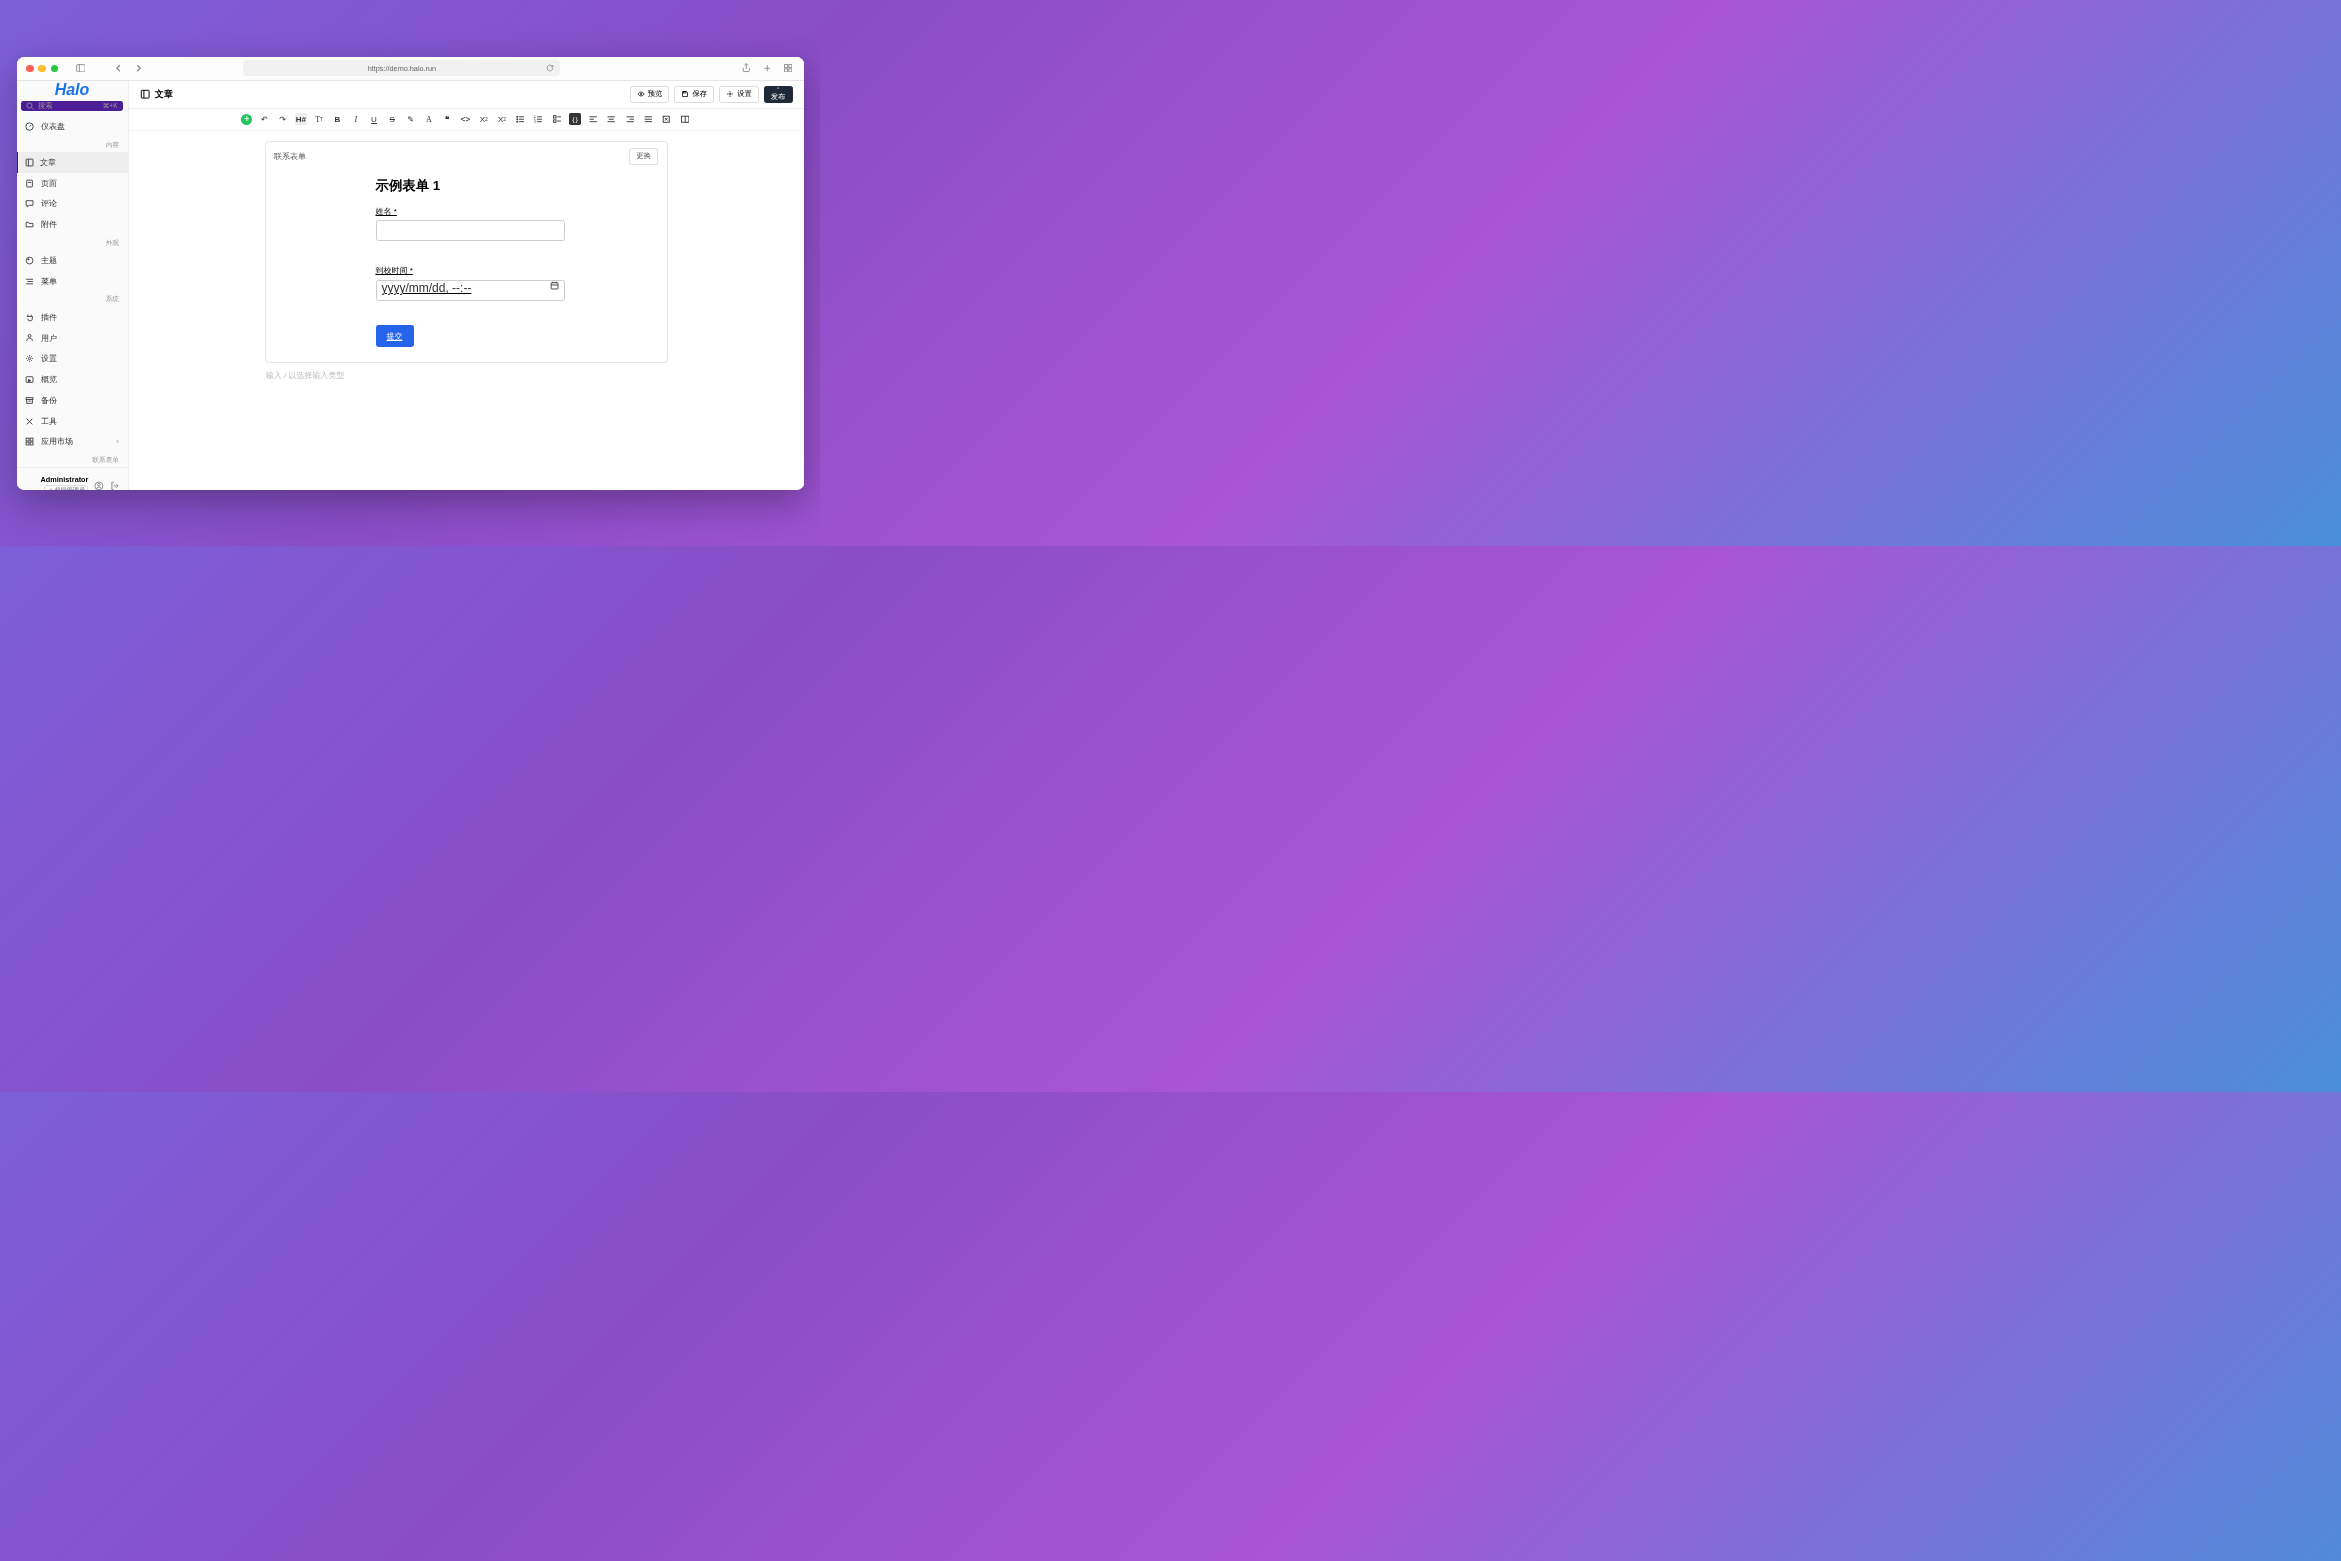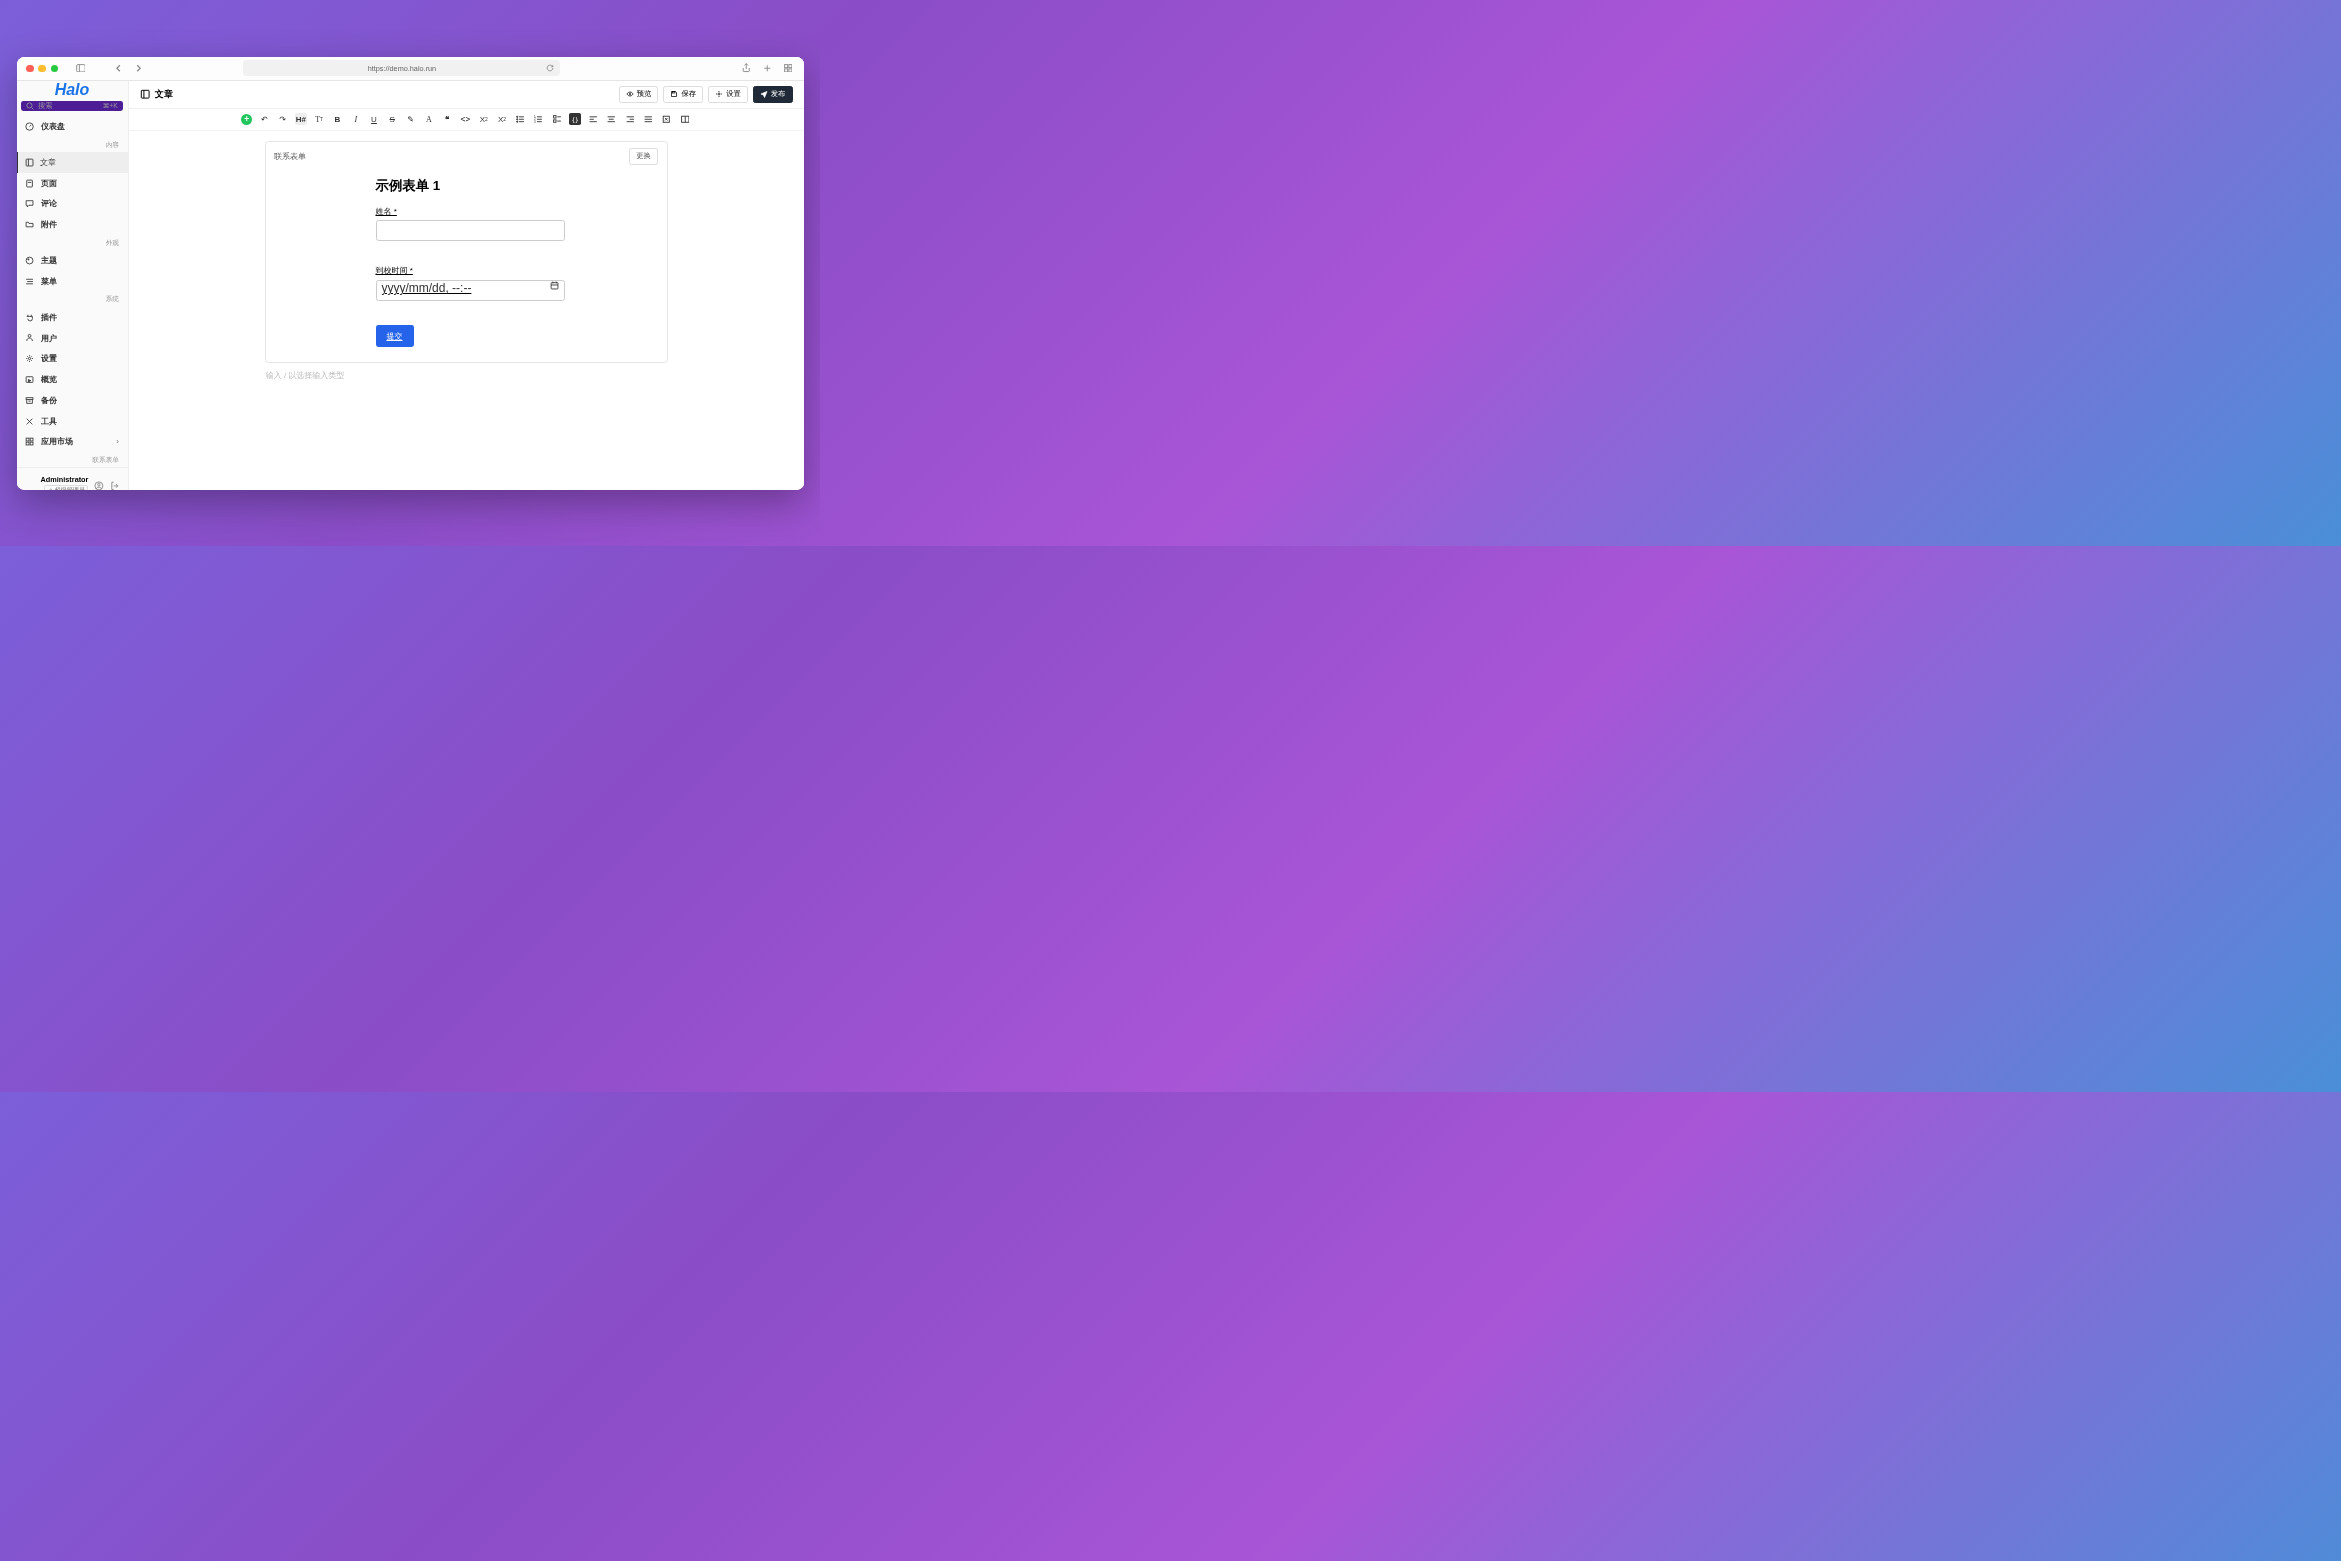--- a/index.html
+++ b/index.html
@@ -15,34 +15,34 @@
 .tb-nav { display: flex; gap: 9.8px; margin-left: 9.8px; }
 .urlbar { flex: 1; max-width: 317px; margin: 0 auto; height: 16px; background: #f1f1f1; border-radius: 3.7px; display: flex; align-items: center; justify-content: center; font-size: 7.3px; color: #666; position: relative; }
 .urlbar .reload { position: absolute; right: 4.9px; }
 .tb-right { display: flex; gap: 9.8px; margin-left: auto; }
 .app { flex: 1; display: flex; overflow: hidden; }
 .sidebar { width: 112px; border-right: 0.6px solid #eee; display: flex; flex-direction: column; background: #fafafa; text-align: right; }
 .logo { height: 30.5px; display: flex; align-items: center; justify-content: center; font-size: 16px; font-weight: 700; color: #1a73e8; font-style: italic; }
 .search-box { margin: 2.4px 4.9px 4.9px; height: 18.3px; background: #4c1d95; border-radius: 2.4px; display: flex; align-items: center; padding: 0 4.9px; font-size: 7.3px; color: #999; }
 .search-box .kbd { margin-left: auto; font-size: 6.7px; }
 .nav-label { font-size: 6.7px; color: #999; padding: 3.7px 8.5px 2.4px; }
-.nav-item { display: flex; align-items: center; gap: 6.1px; padding: 4.9px 8.5px; font-size: 8px; color: #333; cursor: pointer; font-weight: bold; }
+.nav-item { display: flex; align-items: center; gap: 6.1px; padding: 4.9px 8.5px; font-size: 8px; color: #333; cursor: pointer; }
 .nav-item.active { background: #eee; border-left: 1.8px solid #333; padding-left: 6.7px; font-weight: 500; }
 .nav-item .ico { width: 9.8px; height: 9.8px; display: flex; align-items: center; justify-content: center; }
 .nav-item .chev { margin-left: auto; color: #999; }
 .sidebar-footer { margin-top: auto; padding: 6.1px 7.3px; border-top: 0.6px solid #eee; display: flex; align-items: center; gap: 4.9px; }
 .user-info { flex: 1; }
 .user-name { font-size: 7.3px; font-weight: 600; }
 .user-badge { font-size: 6.1px; color: #666; border: 0.6px solid #ddd; border-radius: 1.8px; padding: 0.6px 2.4px; display: inline-flex; align-items: center; gap: 1.2px; margin-top: 1.2px; }
 .main { flex: 1; display: flex; flex-direction: column; background: #fff; }
 .main-header { height: 28px; border-bottom: 0.6px solid #eee; display: flex; align-items: center; padding: 0 11px; gap: 4.9px; }
 .main-header .title { font-size: 9.1px; font-weight: 600; display: flex; align-items: center; gap: 4.9px; }
 .header-actions { margin-left: auto; display: flex; gap: 4.9px; align-items: flex-end; }
 .btn { height: 17px; padding: 0 6.1px; border: 0.6px solid #ddd; border-radius: 2.4px; background: #fff; font-size: 7.3px; display: flex; align-items: center; gap: 3px; cursor: pointer; }
-.btn.primary { background: #1f2937; color: #fff; border-color: #1f2937; }
+.btn.primary { background: #1f2937; color: #fff; border-color: #1f2937; flex-direction: column; }
 .toolbar { height: 22px; display: flex; align-items: center; justify-content: center; gap: 6.1px; border-bottom: 0.6px solid #f3f3f3; }
 .tool { width: 12.2px; height: 12.2px; display: flex; align-items: center; justify-content: center; font-size: 8px; color: #333; cursor: pointer; border-radius: 1.8px; }
 .tool.plus { background: #22c55e; color: #fff; border-radius: 50%; width: 11px; height: 11px; font-size: 8.5px; font-weight: bold; }
 .tool.boxed { background: #333; color: #fff; }
 .tool sup, .tool sub { font-size: 4.9px; }
 .editor { flex: 1; overflow: auto; padding: 9.8px 0; display: flex; flex-direction: column; align-items: center; }
 .form-card { width: 403px; border: 0.6px solid #e5e5e5; border-radius: 3.7px; background: #fff; }
 .form-card-header { display: flex; align-items: center; padding: 6.1px 8.5px; font-size: 8px; color: #555; }
 .replace-btn { margin-left: auto; font-size: 7.3px; padding: 2.4px 6.1px; border: 0.6px solid #ddd; border-radius: 2.4px; cursor: pointer; }
 .form-body { padding: 6.1px 24.4px 14.6px 110px; }

